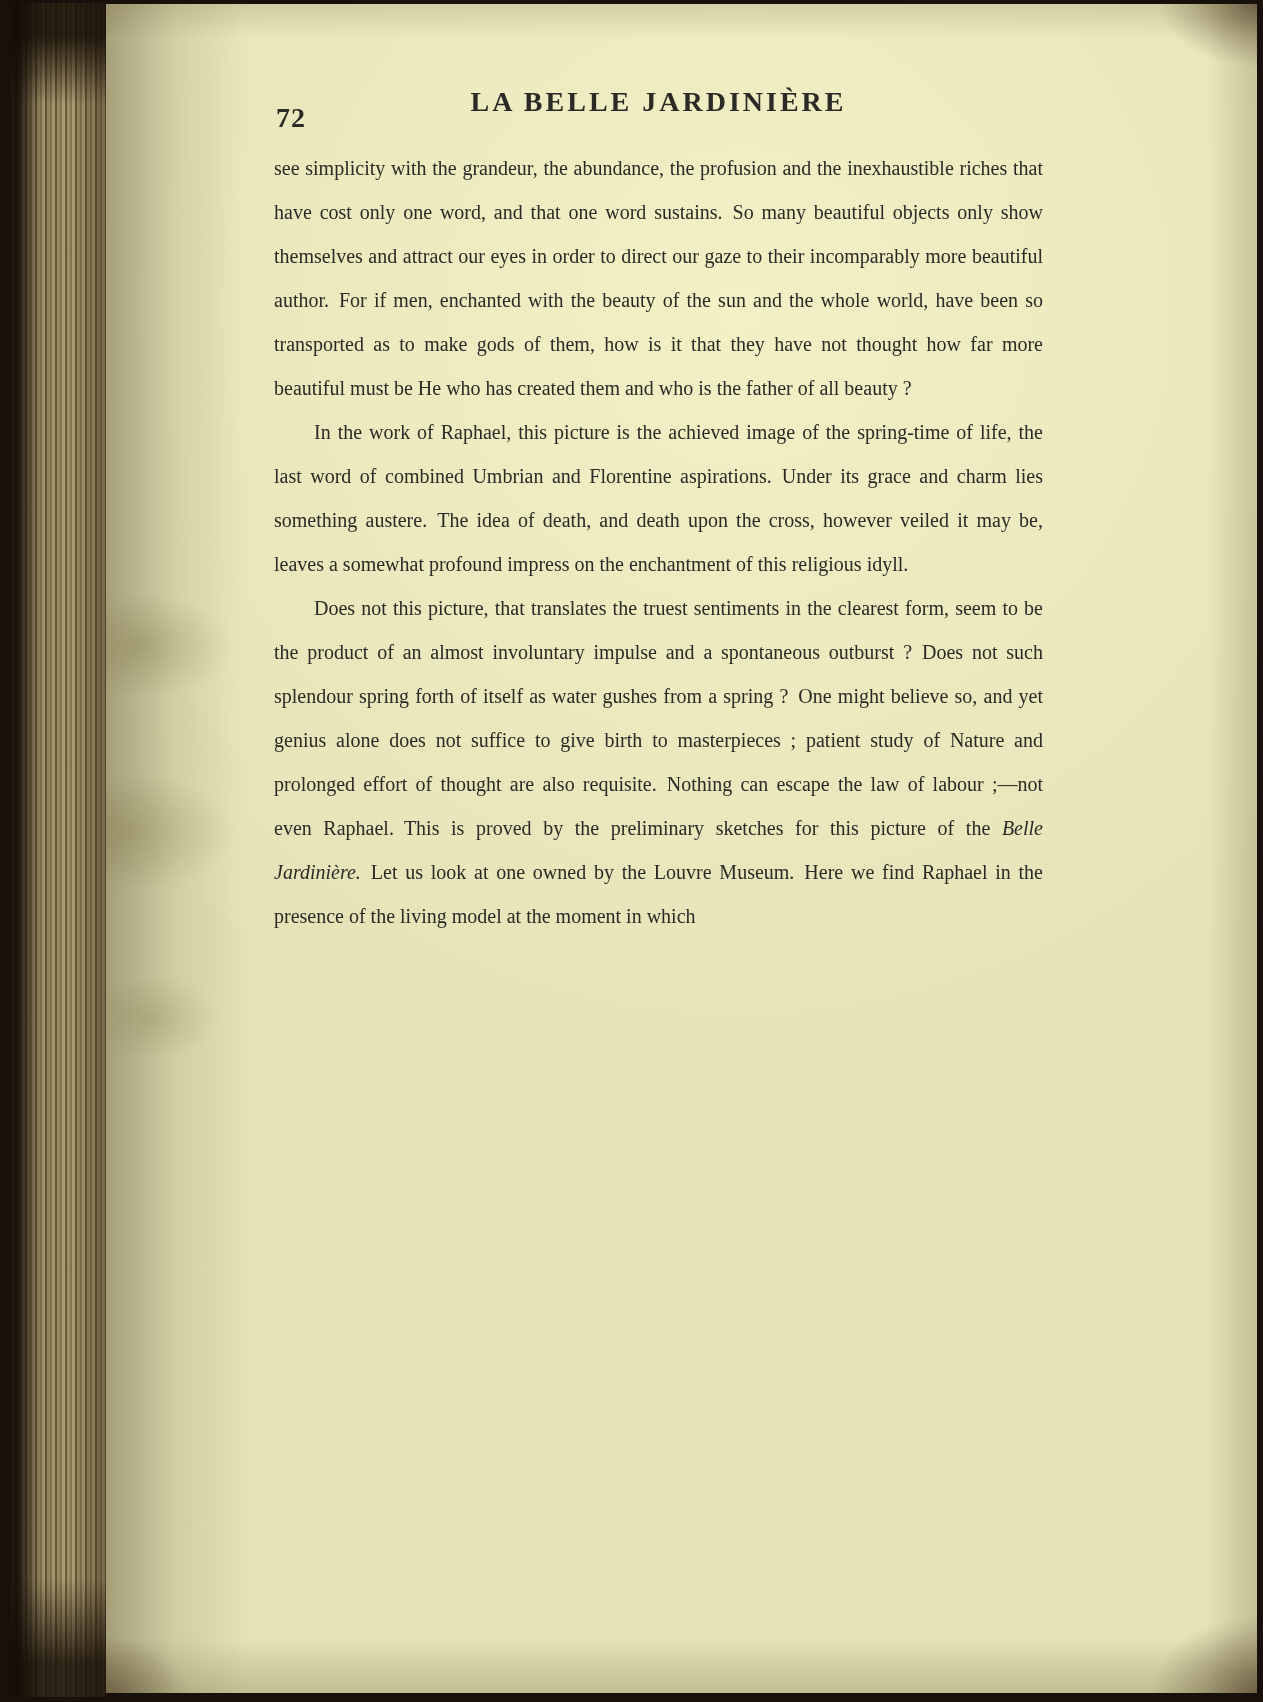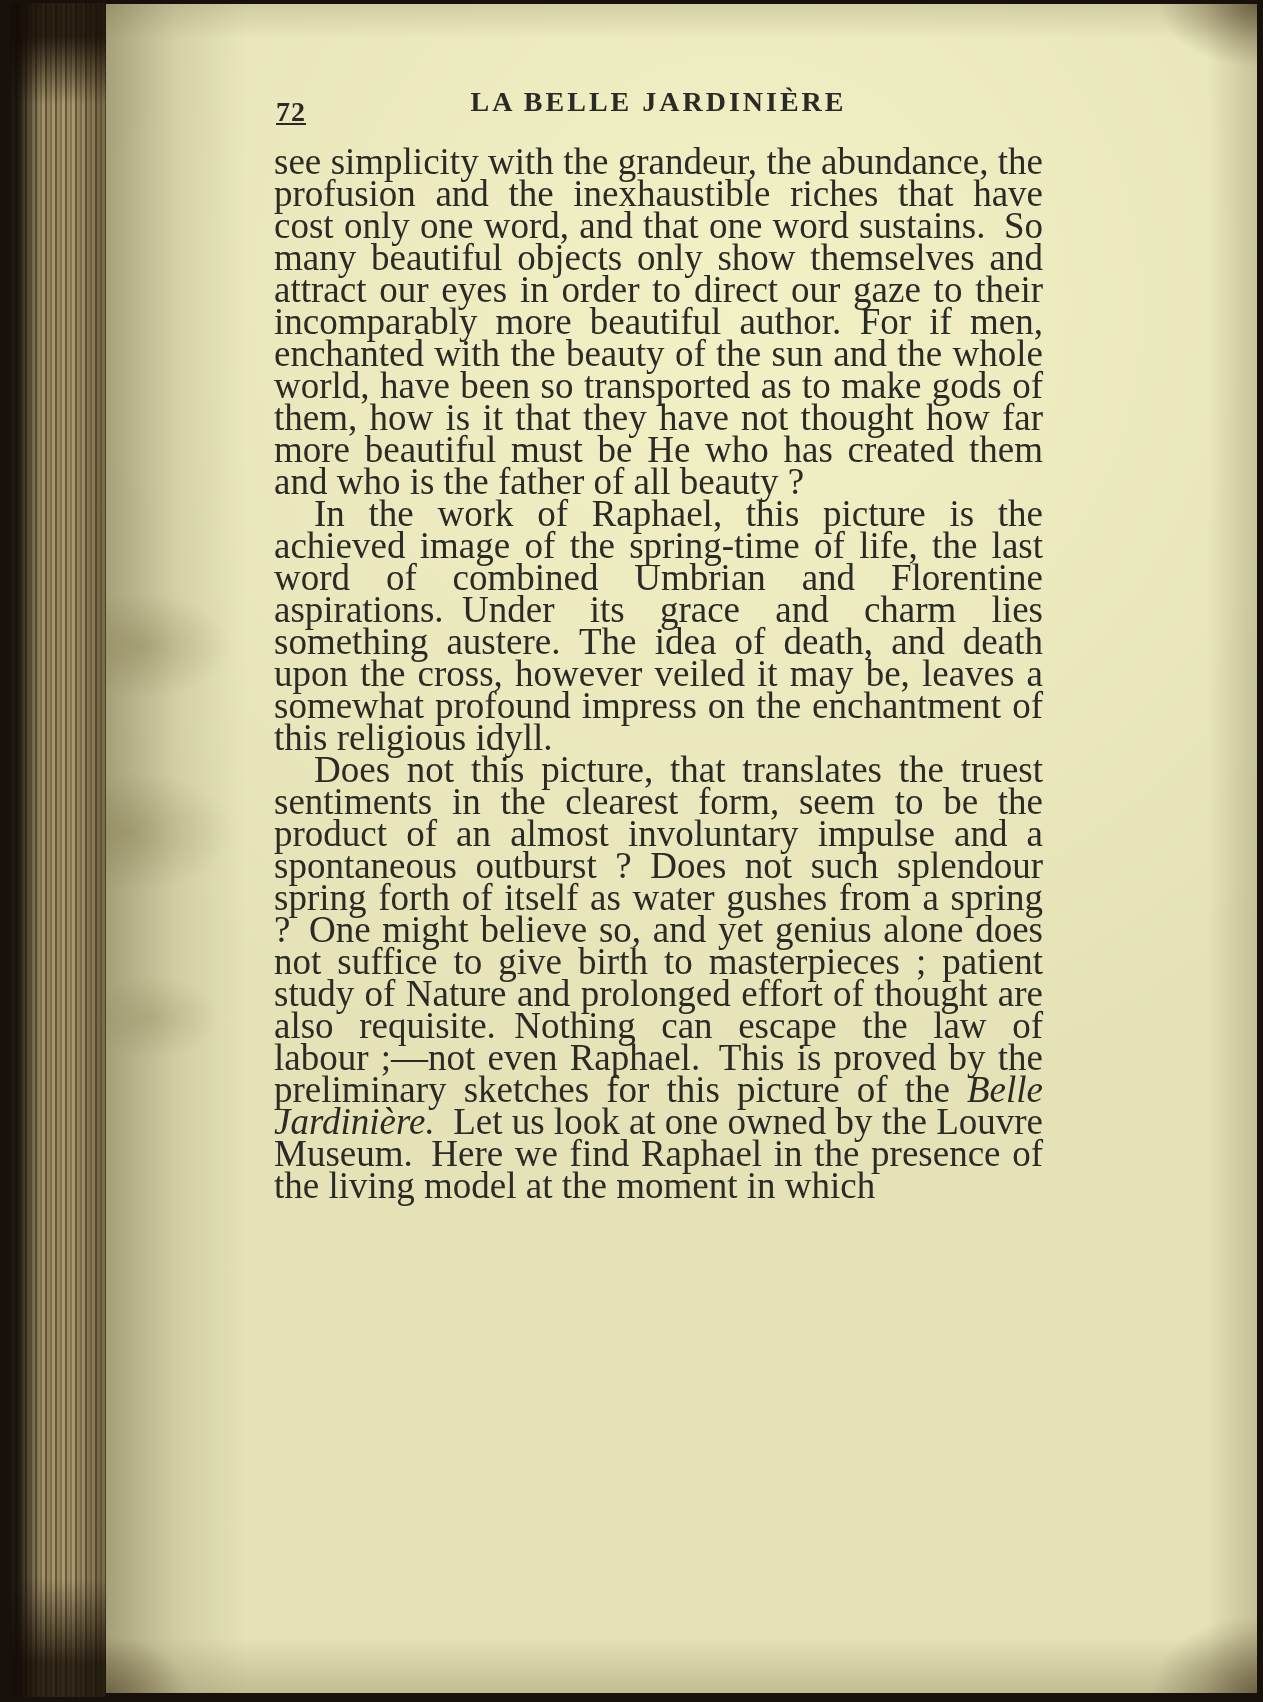--- a/index.html
+++ b/index.html
@@ -45,29 +45,29 @@
       var(--paper);
   }
   .content{
     position:absolute;left:168px;right:214px;top:82px;
     color:var(--ink);
   }
   .header{
     position:relative;height:38px;margin-bottom:22px;
   }
   .pagenum{
-    position:absolute;left:2px;top:10px;
-    font-size:28px;font-weight:600;letter-spacing:1px;text-decoration:underline;
+    position:absolute;left:2px;top:16px;
+    font-size:28px;font-weight:600;letter-spacing:1px;
   }
   .running-title{
     display:block;text-align:center;
     font-size:28px;font-weight:700;letter-spacing:3px;
   }
   .body-text{
-    font-size:37px;line-height:32px;text-align:justify;
+    font-size:20px;line-height:44px;text-align:justify;
     text-rendering:optimizeLegibility;
   }
   .body-text p{margin:0;}
   .body-text p.indent{text-indent:40px;}
   .body-text em{font-style:italic;font-family:Liberation Serif, serif;}
 </style>
 </head>
 <body>
 
 <div class="scan">

